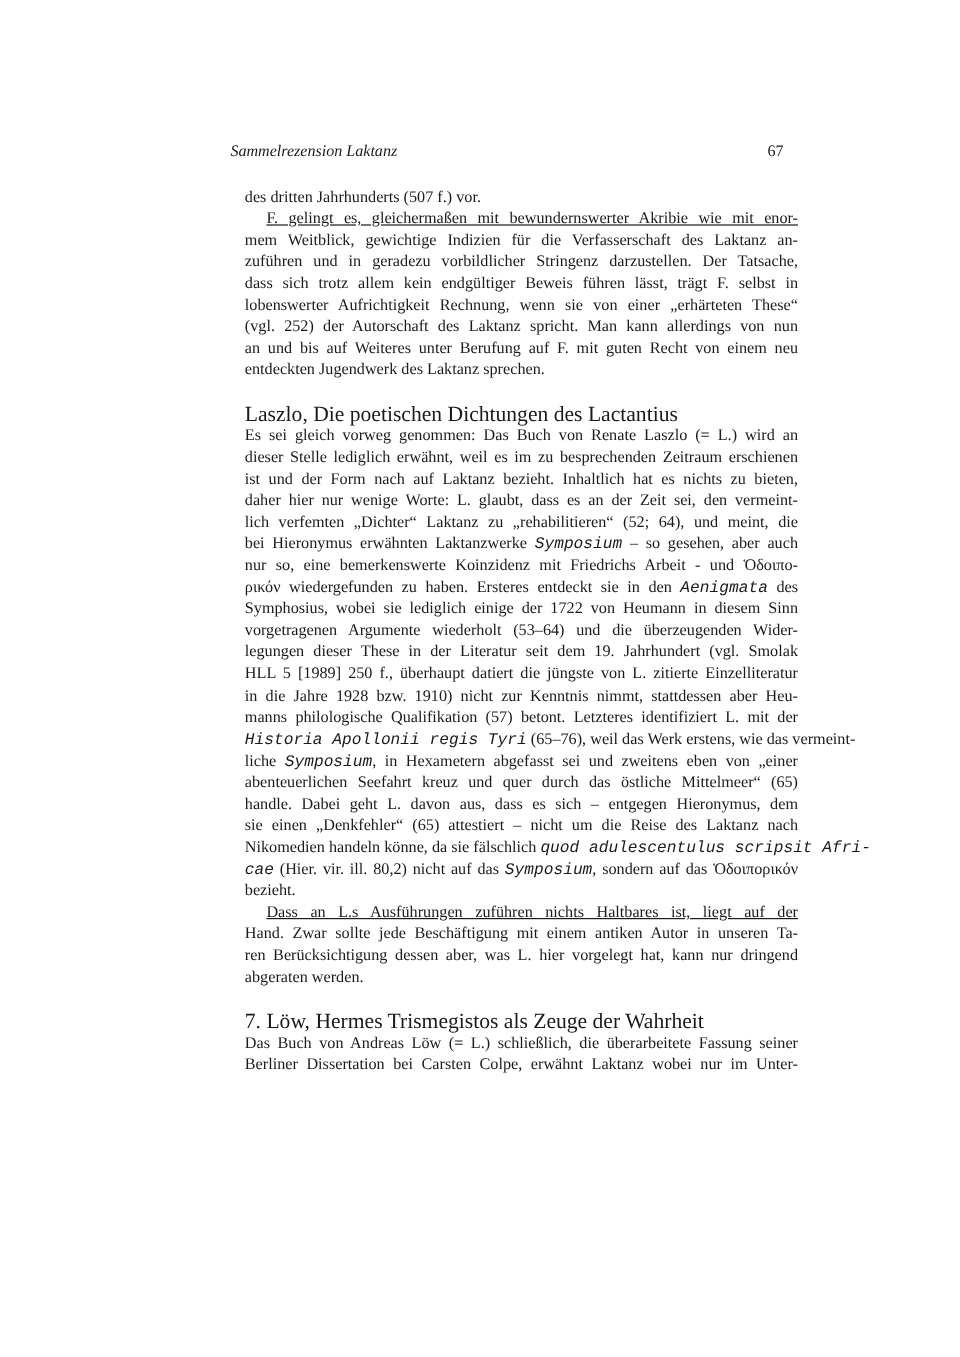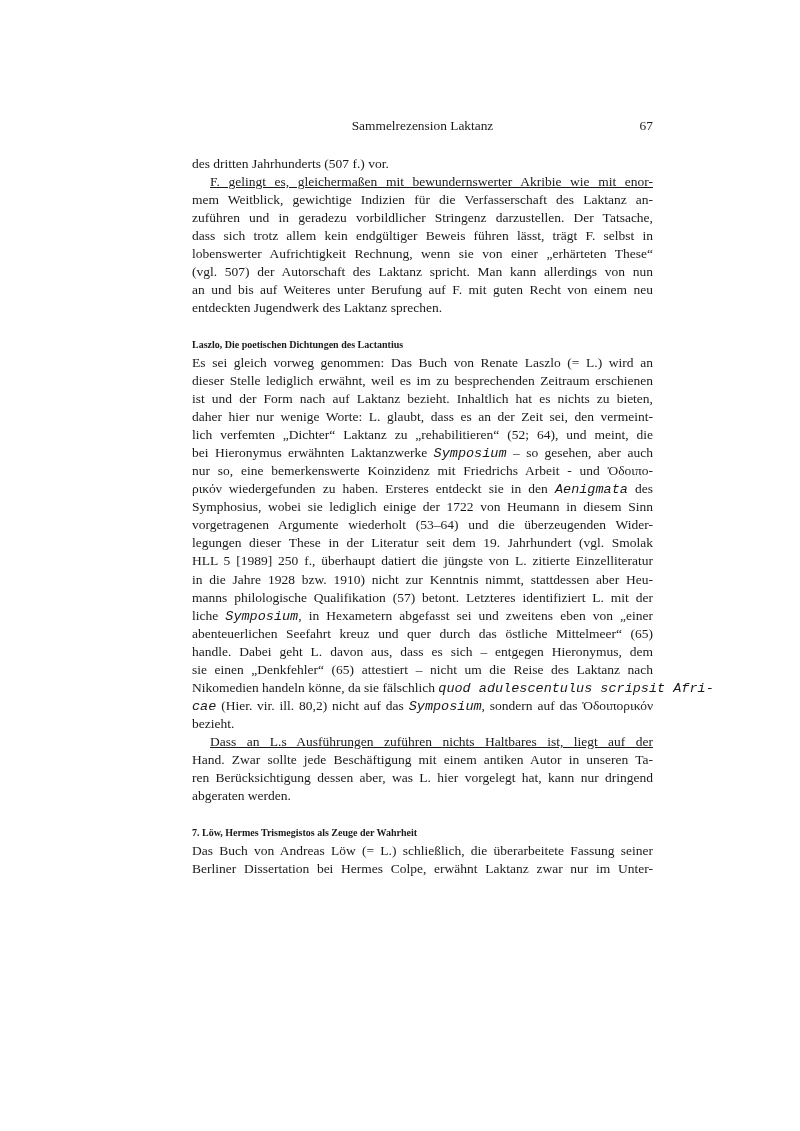--- a/index.html
+++ b/index.html
@@ -1,29 +1,29 @@
 <!DOCTYPE html>
 <html><head>
 <meta charset="utf-8">
 <style>
   html, body { margin: 0; padding: 0; background: #ffffff; }
   body { width: 800px; height: 1131px; position: relative; overflow: hidden;
          font-family: "DejaVu Serif", "Liberation Serif", serif; color: #1a1a1a; }
   .page { position: absolute; left: 0; top: 0; width: 800px; height: 1131px; background: #fff; }
   .running-head { position: absolute; top: 118px; left: 192px; width: 461px; height: 18px;
                   font-family: "Liberation Serif", serif; font-size: 13.4px; }
-  .running-title { position: absolute; left: 0; right: 0; text-align: center; top: 0; }
+  .running-title { position: absolute; left: 0; right: 0; top: 0; font-style: italic; }
   .page-number { position: absolute; right: 0; top: 0; }
-  .body { position: absolute; left: 192px; top: 155px; width: 461px;
+  .body { position: absolute; left: 204px; top: 155px; width: 461px;
           font-family: "Liberation Serif", serif; font-size: 13.5px; line-height: 18.05px; }
   .line { display: block; height: 18.05px; white-space: nowrap; text-align: justify; text-align-last: justify; }
   .line.last { text-align-last: left; }
   .line.indent { padding-left: 18px; text-decoration: underline; }
   .gap { height: 18.5px; }
-  .heading { font-weight: bold; font-size: 10px; }
+  .heading { font-weight: normal; font-size: 18px; }
   em, i { font-style: italic; font-family: Liberation Mono, monospace; }
 </style>
 </head>
 <body>
 
 <div class="page">
 
   <div class="running-head">
     <span class="running-title">Sammelrezension Laktanz</span>
     <span class="page-number">67</span>
@@ -33,21 +33,21 @@
 
     <div>
       <span class="line last">des dritten Jahrhunderts (507 f.) vor.</span>
     </div>
     <div>
       <span class="line indent">F. gelingt es, gleichermaßen mit bewundernswerter Akribie wie mit enor-</span>
       <span class="line">mem Weitblick, gewichtige Indizien für die Verfasserschaft des Laktanz an-</span>
       <span class="line">zuführen und in geradezu vorbildlicher Stringenz darzustellen. Der Tatsache,</span>
       <span class="line">dass sich trotz allem kein endgültiger Beweis führen lässt, trägt F. selbst in</span>
       <span class="line">lobenswerter Aufrichtigkeit Rechnung, wenn sie von einer „erhärteten These“</span>
-      <span class="line">(vgl. 507) der Autorschaft des Laktanz spricht. Man kann allerdings von nun</span>
+      <span class="line">(vgl. 252) der Autorschaft des Laktanz spricht. Man kann allerdings von nun</span>
       <span class="line">an und bis auf Weiteres unter Berufung auf F. mit guten Recht von einem neu</span>
       <span class="line last">entdeckten Jugendwerk des Laktanz sprechen.</span>
     </div>
 
     <div class="gap"></div>
 
     <span class="line last heading">Laszlo, Die poetischen Dichtungen des Lactantius</span>
     <div id="laszlo-lines">
         <span class="line"><span>Es sei gleich vorweg genommen: Das Buch von Renate Laszlo (= L.) wird an</span></span>
         <span class="line"><span>dieser Stelle lediglich erwähnt, weil es im zu besprechenden Zeitraum erschienen</span></span>
@@ -56,37 +56,38 @@
         <span class="line"><span>lich verfemten „Dichter“ Laktanz zu „rehabilitieren“ (52; 64), und meint, die</span></span>
         <span class="line"><span>bei Hieronymus erwähnten Laktanzwerke </span><em>Symposium</em><span> – so gesehen, aber auch</span></span>
         <span class="line"><span>nur so, eine bemerkenswerte Koinzidenz mit Friedrichs Arbeit - und Ὁδοιπο-</span></span>
         <span class="line"><span>ρικόν wiedergefunden zu haben. Ersteres entdeckt sie in den </span><em>Aenigmata</em><span> des</span></span>
         <span class="line"><span>Symphosius, wobei sie lediglich einige der 1722 von Heumann in diesem Sinn</span></span>
         <span class="line"><span>vorgetragenen Argumente wiederholt (53–64) und die überzeugenden Wider-</span></span>
         <span class="line"><span>legungen dieser These in der Literatur seit dem 19. Jahrhundert (vgl. Smolak</span></span>
         <span class="line"><span>HLL 5 [1989] 250 f., überhaupt datiert die jüngste von L. zitierte Einzelliteratur</span></span>
         <span class="line"><span>in die Jahre 1928 bzw. 1910) nicht zur Kenntnis nimmt, stattdessen aber Heu-</span></span>
         <span class="line"><span>manns philologische Qualifikation (57) betont. Letzteres identifiziert L. mit der</span></span>
+        <span class="line"><em>Historia Apollonii regis Tyri</em><span> (65–76), weil das Werk erstens, wie das vermeint-</span></span>
         <span class="line"><span>liche </span><em>Symposium</em><span>, in Hexametern abgefasst sei und zweitens eben von „einer</span></span>
         <span class="line"><span>abenteuerlichen Seefahrt kreuz und quer durch das östliche Mittelmeer“ (65)</span></span>
         <span class="line"><span>handle. Dabei geht L. davon aus, dass es sich – entgegen Hieronymus, dem</span></span>
         <span class="line"><span>sie einen „Denkfehler“ (65) attestiert – nicht um die Reise des Laktanz nach</span></span>
         <span class="line"><span>Nikomedien handeln könne, da sie fälschlich </span><em>quod adulescentulus scripsit Afri-</em></span>
         <span class="line"><em>cae</em><span> (Hier. vir. ill. 80,2) nicht auf das </span><em>Symposium</em><span>, sondern auf das Ὁδοιπορικόν</span></span>
         <span class="line last"><span>bezieht.</span></span>
       </div>
     <div>
       <span class="line indent">Dass an L.s Ausführungen zuführen nichts Haltbares ist, liegt auf der</span>
       <span class="line">Hand. Zwar sollte jede Beschäftigung mit einem antiken Autor in unseren Ta-</span>
       <span class="line">ren Berücksichtigung dessen aber, was L. hier vorgelegt hat, kann nur dringend</span>
       <span class="line last">abgeraten werden.</span>
     </div>
 
     <div class="gap"></div>
 
     <span class="line last heading">7. Löw, Hermes Trismegistos als Zeuge der Wahrheit</span>
     <div>
       <span class="line">Das Buch von Andreas Löw (= L.) schließlich, die überarbeitete Fassung seiner</span>
-      <span class="line">Berliner Dissertation bei Hermes Colpe, erwähnt Laktanz zwar nur im Unter-</span>
+      <span class="line">Berliner Dissertation bei Carsten Colpe, erwähnt Laktanz wobei nur im Unter-</span>
     </div>
 
   </div>
 </div>
 
 </body></html>

